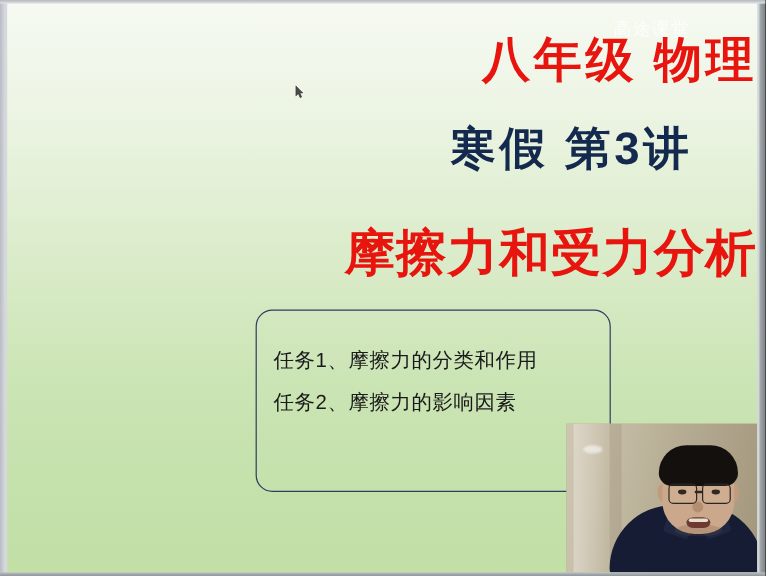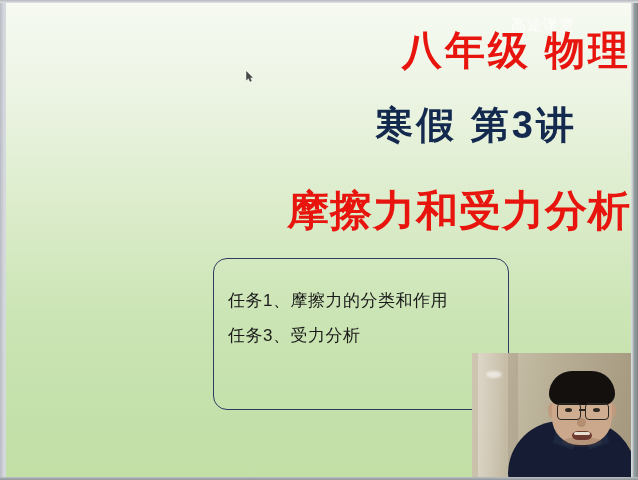--- a/index.html
+++ b/index.html
@@ -291,21 +291,21 @@
     </div>
 
     <div id="pen-cursor">
       <svg width="7" height="11" viewBox="0 0 7 11" xmlns="http://www.w3.org/2000/svg">
         <path d="M0.5 0.5 L0.5 9 L2.6 7.1 L4.1 10.4 L5.4 9.8 L4 6.6 L6.4 6.4 Z" fill="#4a4a4a" stroke="#2e2e2e" stroke-width="0.4"></path>
       </svg>
     </div>
 
     <div id="task-box">
       <div class="task-line">任务1、摩擦力的分类和作用</div>
-      <div class="task-line">任务3、受力分析</div>
+      <div class="task-line">任务2、摩擦力的影响因素</div>
     </div>
 
     <div id="webcam">
       <div id="wc-wall"></div>
       <div id="wc-wall-strip"></div>
       <div id="wc-wall-strip2"></div>
       <div id="wc-lamp"></div>
 
       <div id="wc-torso"></div>
       <div id="wc-collar-l"></div>

